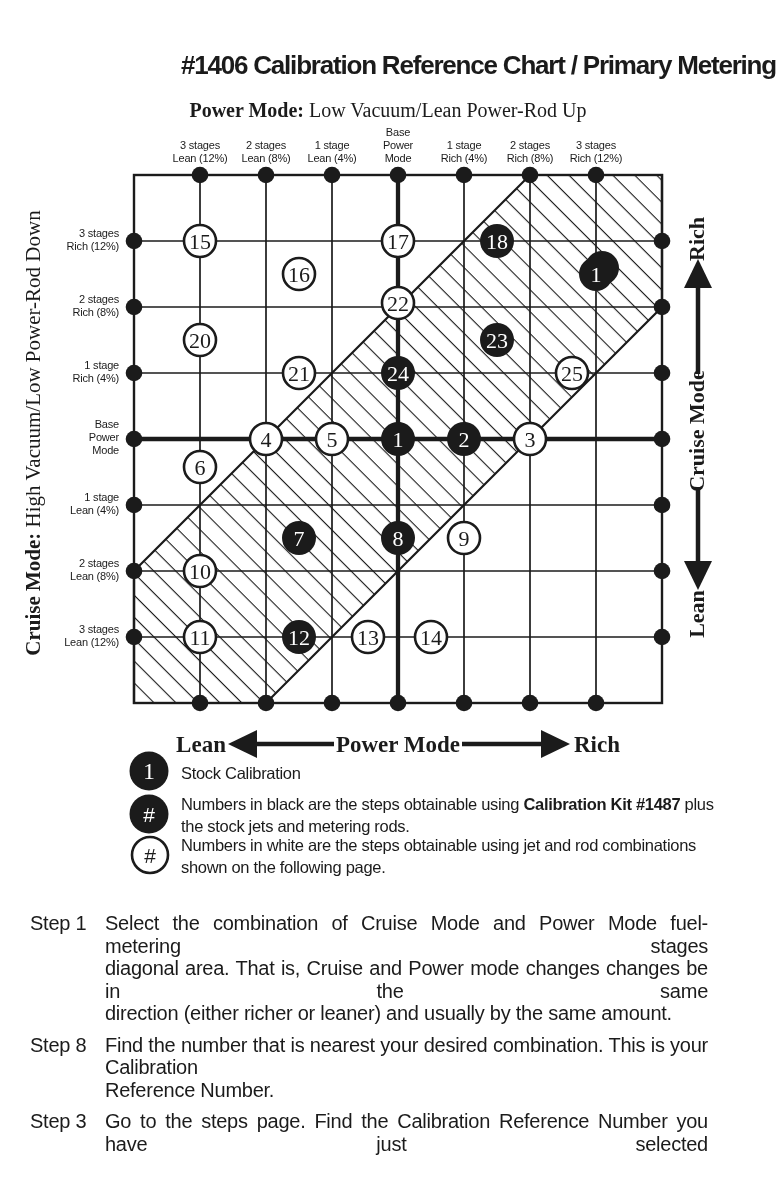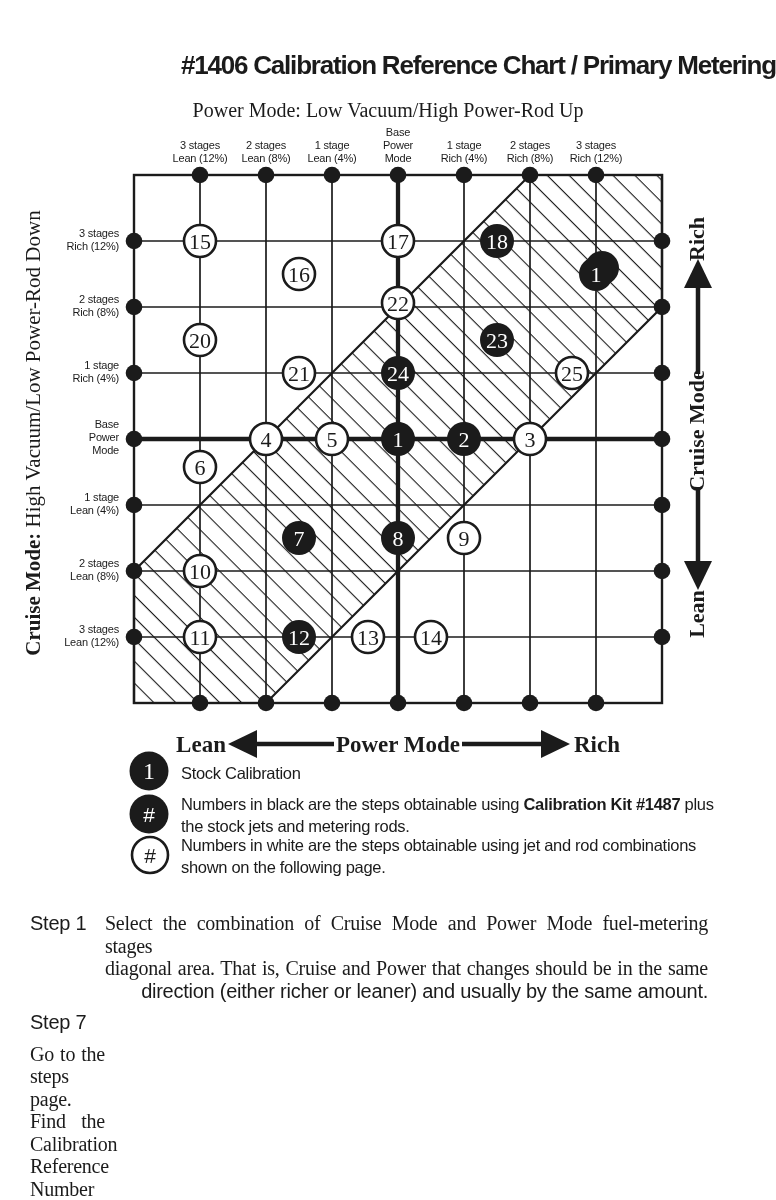--- a/index.html
+++ b/index.html
@@ -9,37 +9,37 @@
   }
   .title{
     position:absolute;top:52px;left:0;width:776px;text-align:right;
     font-weight:bold;font-size:26px;line-height:26px;letter-spacing:-1.2px;
     font-family:"Liberation Sans",sans-serif;
   }
   .subtitle{
     position:absolute;top:99px;left:0;width:776px;text-align:center;
     font-family:"Liberation Serif",serif;font-size:20px;line-height:22px;
   }
-  .subtitle .b{font-weight:normal;}
+  .subtitle .b{font-weight:bold;}
   #chart-mount{position:absolute;top:0;left:0;width:776px;height:900px;}
   #chart-mount svg{display:block;}
   .steps{
     position:absolute;top:912px;left:30px;width:678px;
     font-size:20px;line-height:22.5px;letter-spacing:-0.25px;
   }
   .step{display:grid;grid-template-columns:75px 1fr;margin-bottom:9px;}
   .step-label{white-space:nowrap;}
-  .jline{text-align:justify;text-align-last:justify;font-family:Liberation Serif, serif;}
-  .lline{text-align:right;}
+  .jline{text-align:justify;text-align-last:justify;}
+  .lline{text-align:left;}
 </style>
 </head>
 <body>
 
 <div class="title">#1406 Calibration Reference Chart / Primary Metering</div>
-<div class="subtitle"><span class="b">Power Mode:</span><span> Low Vacuum/High Power-Rod Up</span></div>
+<div class="subtitle"><span class="b">Power Mode:</span><span> Low Vacuum/Lean Power-Rod Up</span></div>
 
 <div id="chart-mount">
     <svg width="776" height="900" viewBox="0 0 776 900" xmlns="http://www.w3.org/2000/svg">
       <defs>
         <pattern id="hatch" patternUnits="userSpaceOnUse" width="15.5" height="15.5" patternTransform="rotate(45)">
           <line x1="0" y1="0" x2="15.5" y2="0" stroke="#1b1b1b" stroke-width="2.2"></line>
         </pattern>
       </defs>
       <polygon points="134,571 530,175 662,175 662,307 266,703 134,703" fill="url(#hatch)" stroke="#1b1b1b" stroke-width="2.2"></polygon>
       <g>
@@ -263,27 +263,30 @@
         </g>
       </g>
     </svg>
   </div>
 
 <div class="steps">
   <div class="step">
     <div class="step-label">Step 1</div>
     <div class="step-text">
         <div class="jline">Select the combination of Cruise Mode and Power Mode fuel-metering stages</div>
-        <div class="jline">diagonal area. That is, Cruise and Power that changes should be in the same</div>
+        <div class="jline">diagonal area. That is, Cruise and Power mode changes changes be in the same</div>
         <div class="lline">direction (either richer or leaner) and usually by the same amount.</div>
       </div>
   </div>
   <div class="step">
-    <div class="step-label">Step 7</div>
+    <div class="step-label">Step 8</div>
     <div class="step-text">
+        <div class="jline">Find the number that is nearest your desired combination. This is your Calibration</div>
+        <div class="lline">Reference Number.</div>
       </div>
   </div>
   <div class="step">
+    <div class="step-label">Step 3</div>
     <div class="step-text">
         <div class="jline">Go to the steps page. Find the Calibration Reference Number you have just selected</div>
       </div>
   </div>
 </div>
 
 </body></html>

